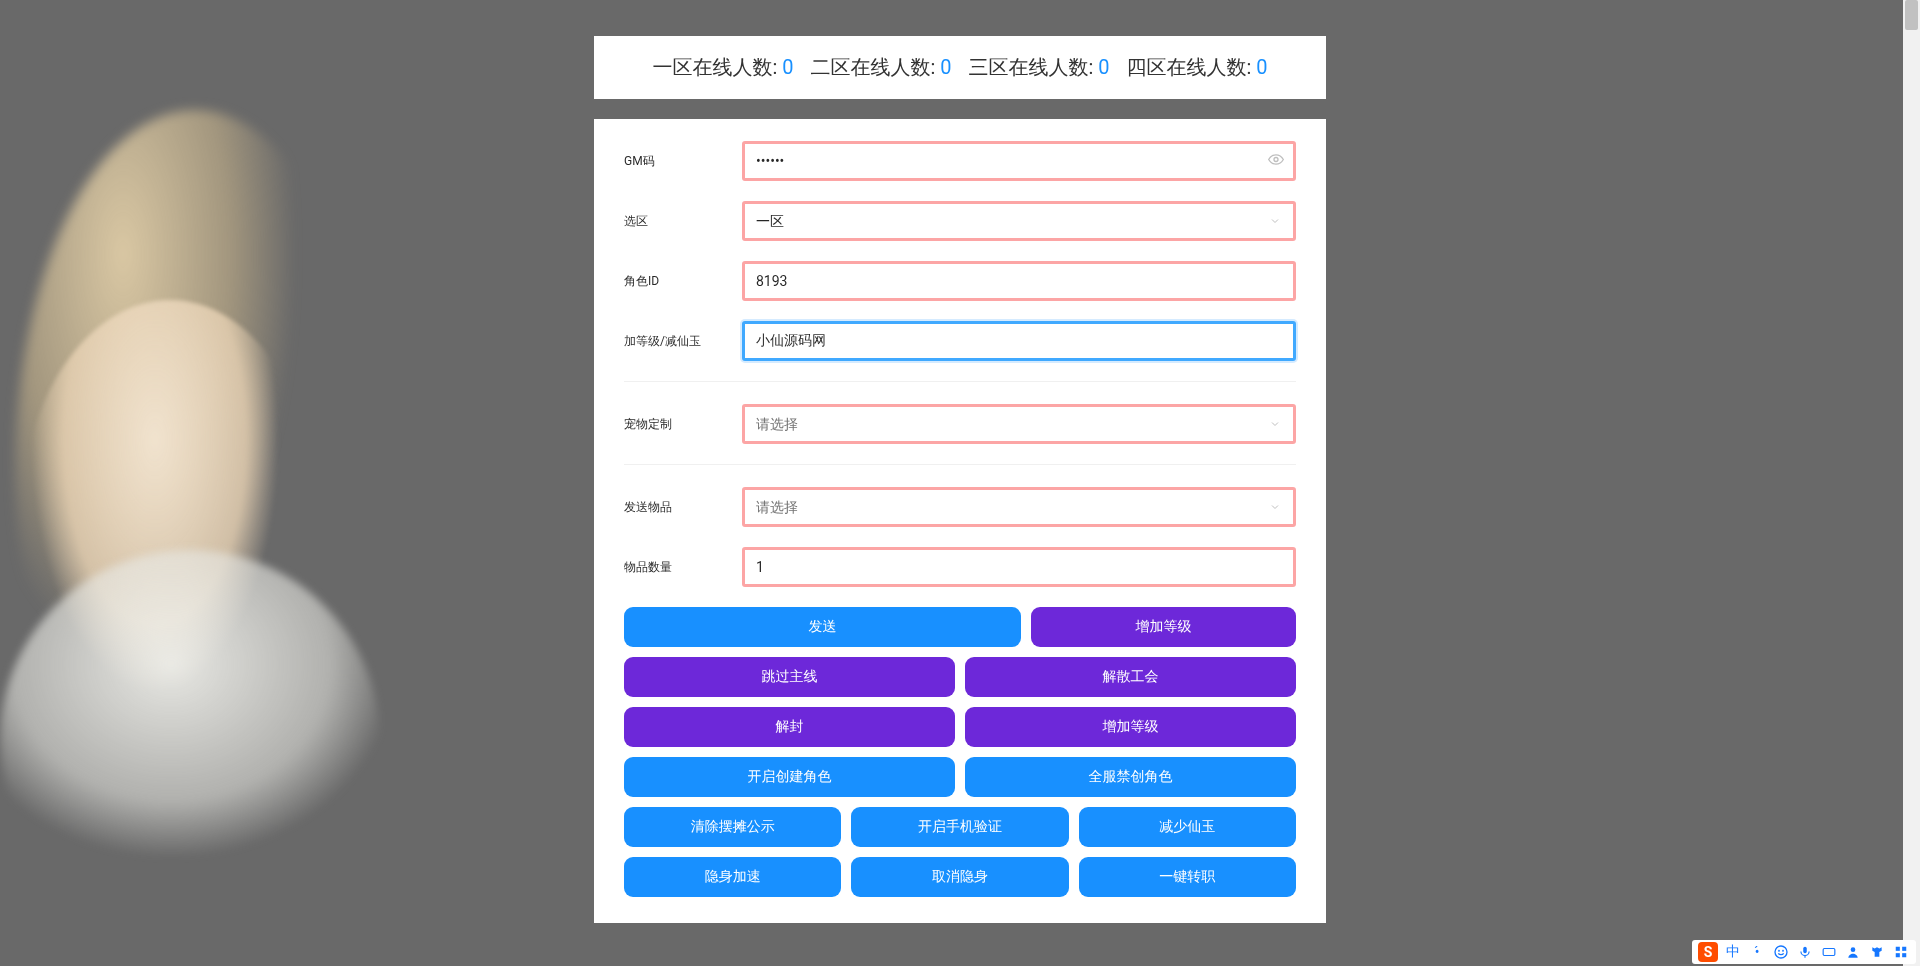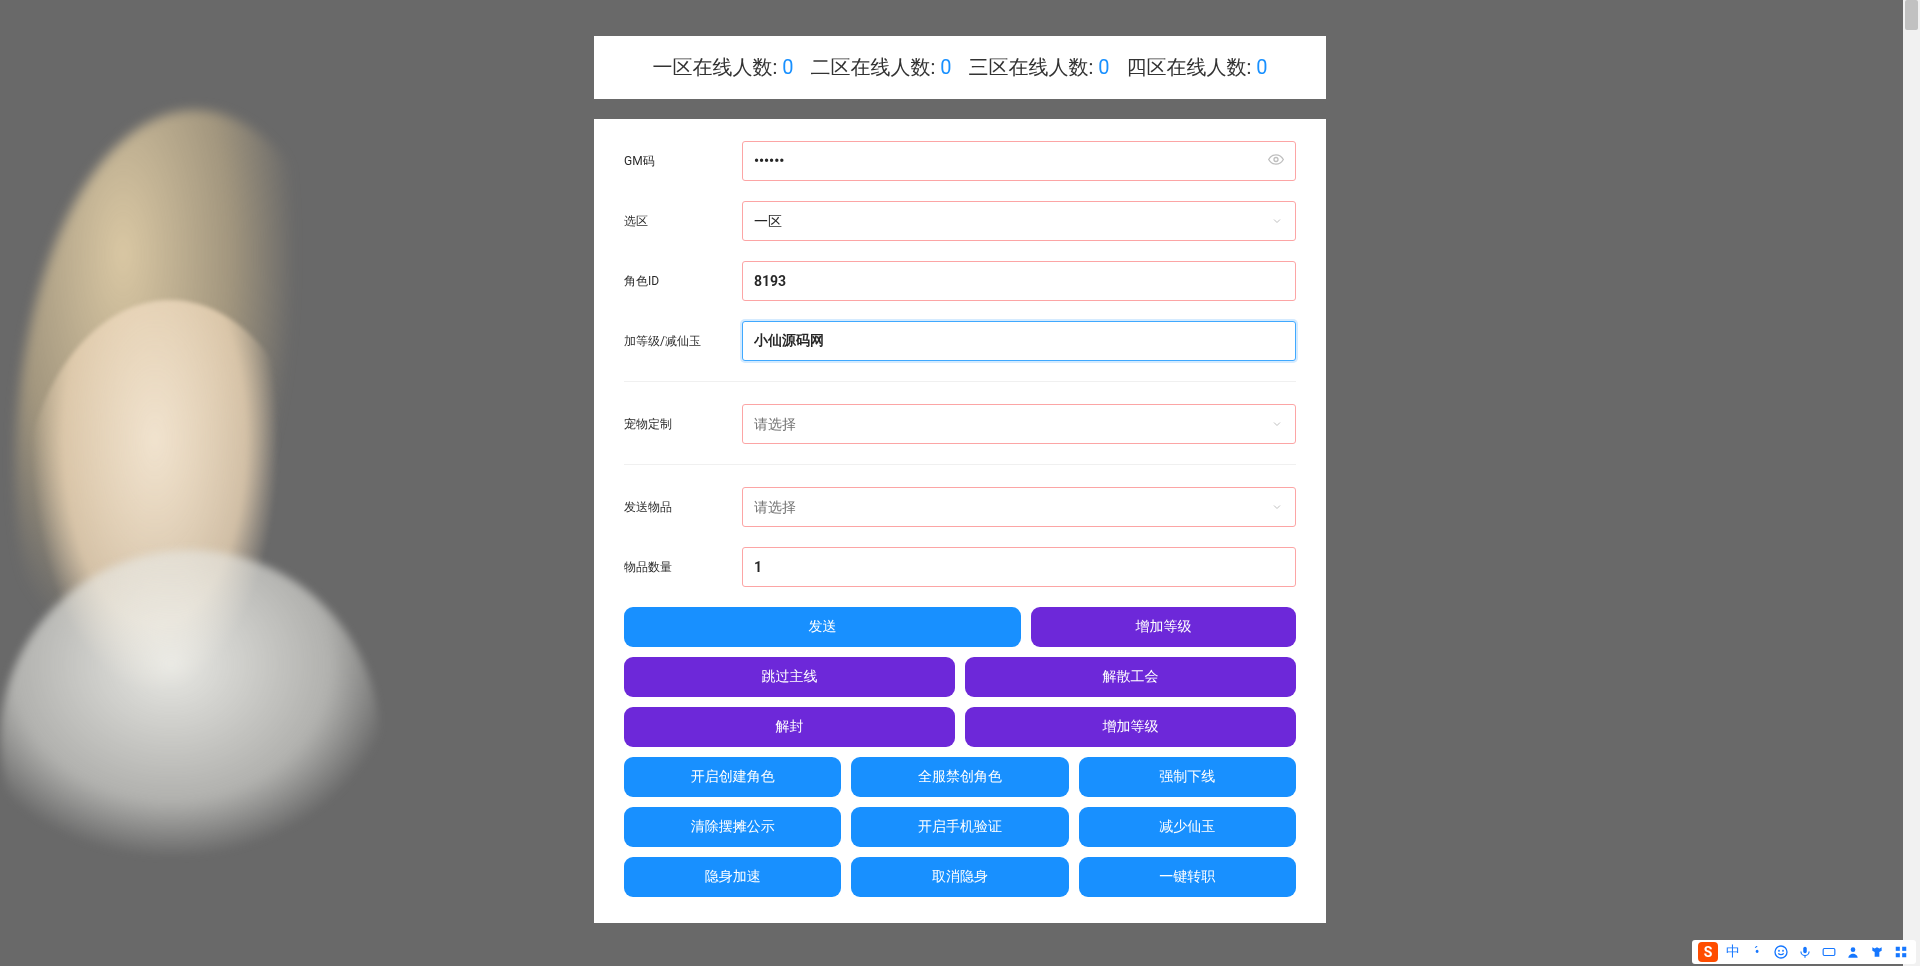--- a/index.html
+++ b/index.html
@@ -95,21 +95,21 @@
     .form-control {
       flex: 1;
       position: relative;
     }
     .input, .select {
       width: 100%;
       height: 40px;
       padding: 6px 11px;
       font-size: 14px;
       line-height: 1.5;
-      border: 1px solid #fca5a5;
+      border: 3px solid #fca5a5;
       border-radius: 3px;
       background: #fff;
       color: rgba(0,0,0,0.85);
     }
     .input.focused, .select.focused {
       border-color: #40a9ff;
       box-shadow: 0 0 0 2px rgba(24,144,255,0.18);
     }
     .select { color: #737373; position: relative; cursor: pointer; display:flex; align-items:center;}
     .select.has-value { color: rgba(0,0,0,0.85); }
@@ -173,21 +173,21 @@
     .ime-logo {
       width: 20px; height: 20px;
       background: #ff4d00;
       border-radius: 4px;
       color:#fff;
       font-weight:bold;
       font-size:14px;
       display:flex;align-items:center;justify-content:center;
     }
     .ime-ic { width: 18px; height: 18px; display:flex;align-items:center;justify-content:center; color:#1677ff; font-size:14px;}
-    input[type="password"], input[type="text"] { outline: none; font-weight: bold; }
+    input[type="password"], input[type="text"] { outline: none; }
     input[type="password"]::-ms-reveal { display:none; }
   </style>
 </head>
 <body>
 
 <div class="char-placeholder">
   <div class="char-hair"></div>
   <div class="char-body"></div>
   <div class="char-dress"></div>
 </div>
@@ -308,21 +308,20 @@
     </div>
 
     <div class="btn-row">
       <button class="btn btn-warning">解封</button>
       <button class="btn btn-warning">增加等级</button>
     </div>
 
     <div class="btn-row">
       <button class="btn btn-primary">开启创建角色</button>
       <button class="btn btn-primary">全服禁创角色</button>
-      <button class="btn btn-primary">强制下线</button>
     </div>
 
     <div class="btn-row">
       <button class="btn btn-primary">清除摆摊公示</button>
       <button class="btn btn-primary">开启手机验证</button>
       <button class="btn btn-primary">减少仙玉</button>
     </div>
 
     <div class="btn-row">
       <button class="btn btn-primary">隐身加速</button>

